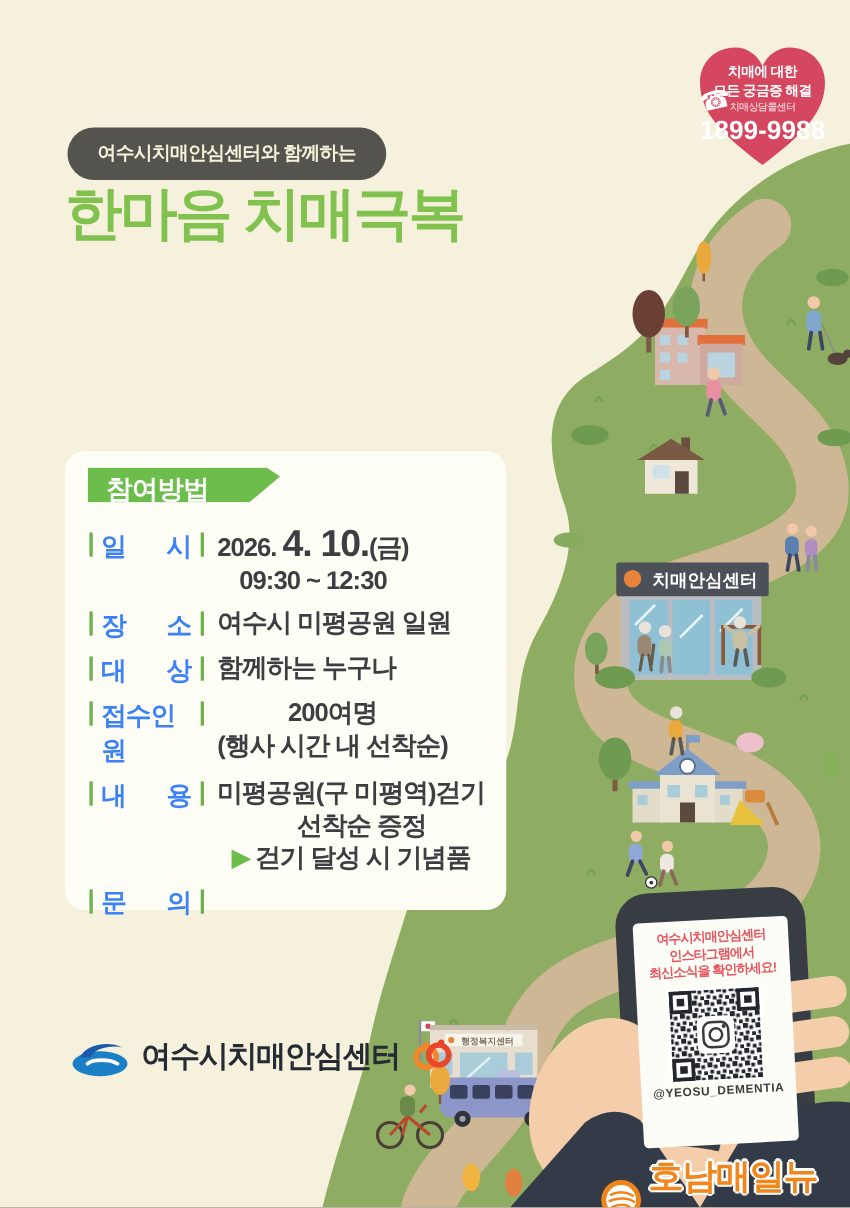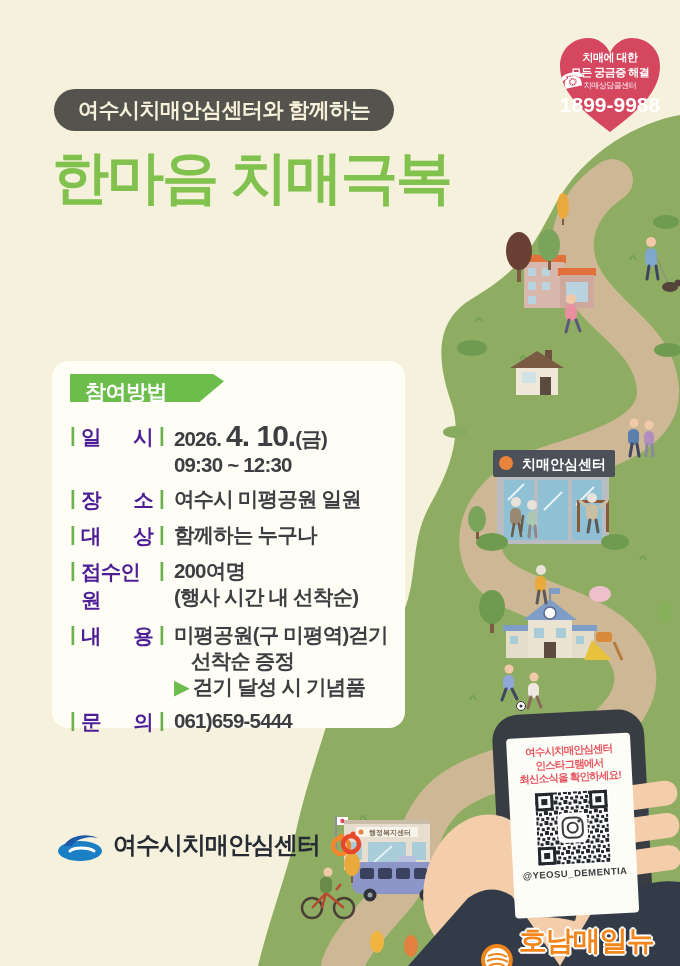--- a/index.html
+++ b/index.html
@@ -1,24 +1,24 @@
 <!DOCTYPE html>
 <html><head>
 <meta charset="utf-8">
 <style>
   html,body{margin:0;padding:0;background:#888;}
   *{box-sizing:border-box;font-family:"Liberation Sans","DejaVu Sans",sans-serif;}
   .poster{position:relative;width:680px;height:966px;margin:0 auto;background:#f5f1dd;overflow:hidden;}
   .scene{position:absolute;left:0;top:0;z-index:1;}
 
   
-  .badge{position:absolute;left:54px;top:89px;z-index:3;height:42px;line-height:42px;
+  .badge{position:absolute;left:54px;top:102px;z-index:3;height:42px;line-height:42px;
     padding:0 24px;border-radius:22px;background:#55534d;color:#f6f1db;
-    font-size:21px;font-weight:bold;letter-spacing:-0.5px;}
-  .title1{position:absolute;left:52px;top:140px;z-index:3;font-size:57px;font-weight:900;
+    font-size:15px;font-weight:bold;letter-spacing:-0.5px;}
+  .title1{position:absolute;left:52px;top:140px;z-index:3;font-size:46px;font-weight:900;
     color:#80c24d;letter-spacing:-2px;white-space:nowrap;}
   .title2{position:absolute;left:49px;top:208px;z-index:3;font-size:76px;font-weight:900;
     color:#1d7f6c;letter-spacing:-2px;white-space:nowrap;}
 
   
   .heart{position:absolute;left:548px;top:28px;width:124px;height:114px;z-index:3;}
   .heart svg{position:absolute;left:0;top:0;}
   .heart .txt{position:absolute;left:0;top:0;width:100%;text-align:center;color:#fff;}
   .h-l1{margin-top:22px;font-size:11px;font-weight:bold;letter-spacing:-0.5px;}
   .h-l2{font-size:11px;font-weight:bold;letter-spacing:-0.5px;}
@@ -29,22 +29,22 @@
   
   .ibox{position:absolute;left:52px;top:361px;width:353px;height:367px;z-index:2;
     background:#fffef6;border-radius:16px;}
   .ribbon{position:absolute;left:18px;top:13px;width:154px;height:28px;background:#6cbd4c;
     clip-path:polygon(0 0,93% 0,100% 26%,84% 100%,0 100%);
     color:#fff;font-size:21px;font-weight:bold;line-height:36px;padding-left:15px;letter-spacing:-0.5px;}
   .rows{position:absolute;left:16px;top:62px;right:8px;}
   .row{display:flex;align-items:flex-start;margin-bottom:8px;font-size:20.5px;font-weight:bold;letter-spacing:-0.8px;}
   .pipe{color:#6db14e;margin:0 2px;flex:0 0 auto;}
   .lbl{display:inline-block;width:80px;text-align:justify;text-align-last:justify;
-    color:#4c1d95;padding:0 4px;flex:0 0 auto;}
-  .val{color:#3e3e42;margin-left:8px;line-height:26px;}
+    color:#3b82f6;padding:0 4px;flex:0 0 auto;}
+  .val{color:#3e3e42;margin-left:8px;line-height:26px;text-align:center;}
   .vbig{font-size:30px;letter-spacing:-1px;}
   .arrow{color:#6cbd4c;margin-right:4px;}
 
   
   .screen{position:absolute;left:506px;top:739px;width:124px;height:180px;z-index:2;
     background:#fdfdf8;border-radius:4px;transform:rotate(-3deg);transform-origin:0 0;
     text-align:center;padding-top:8px;}
   .ig-msg{color:#e8555f;font-size:10.5px;font-weight:bold;line-height:13.5px;letter-spacing:-0.8px;}
   .handle{font-size:9.5px;font-weight:bold;color:#3c3c40;letter-spacing:.5px;margin-top:2px;}
 
@@ -365,21 +365,20 @@
         <div class="val">
           <div>미평공원(구 미평역)걷기</div>
           <div style="padding-left:17px">선착순 증정</div>
           <div><span class="arrow">▶</span><span>걷기 달성 시 기념품</span></div>
         </div>
       </div>
       <div class="row">
         <span class="pipe">|</span>
           <span class="lbl">문 의</span>
           <span class="pipe">|</span>
-        <div class="val">061)659-5444</div>
       </div>
     </div>
   </div>
 
   <div class="screen">
     <div class="ig-msg">
       <div>여수시치매안심센터</div>
       <div>인스타그램에서</div>
       <div>최신소식을 확인하세요!</div>
     </div>

